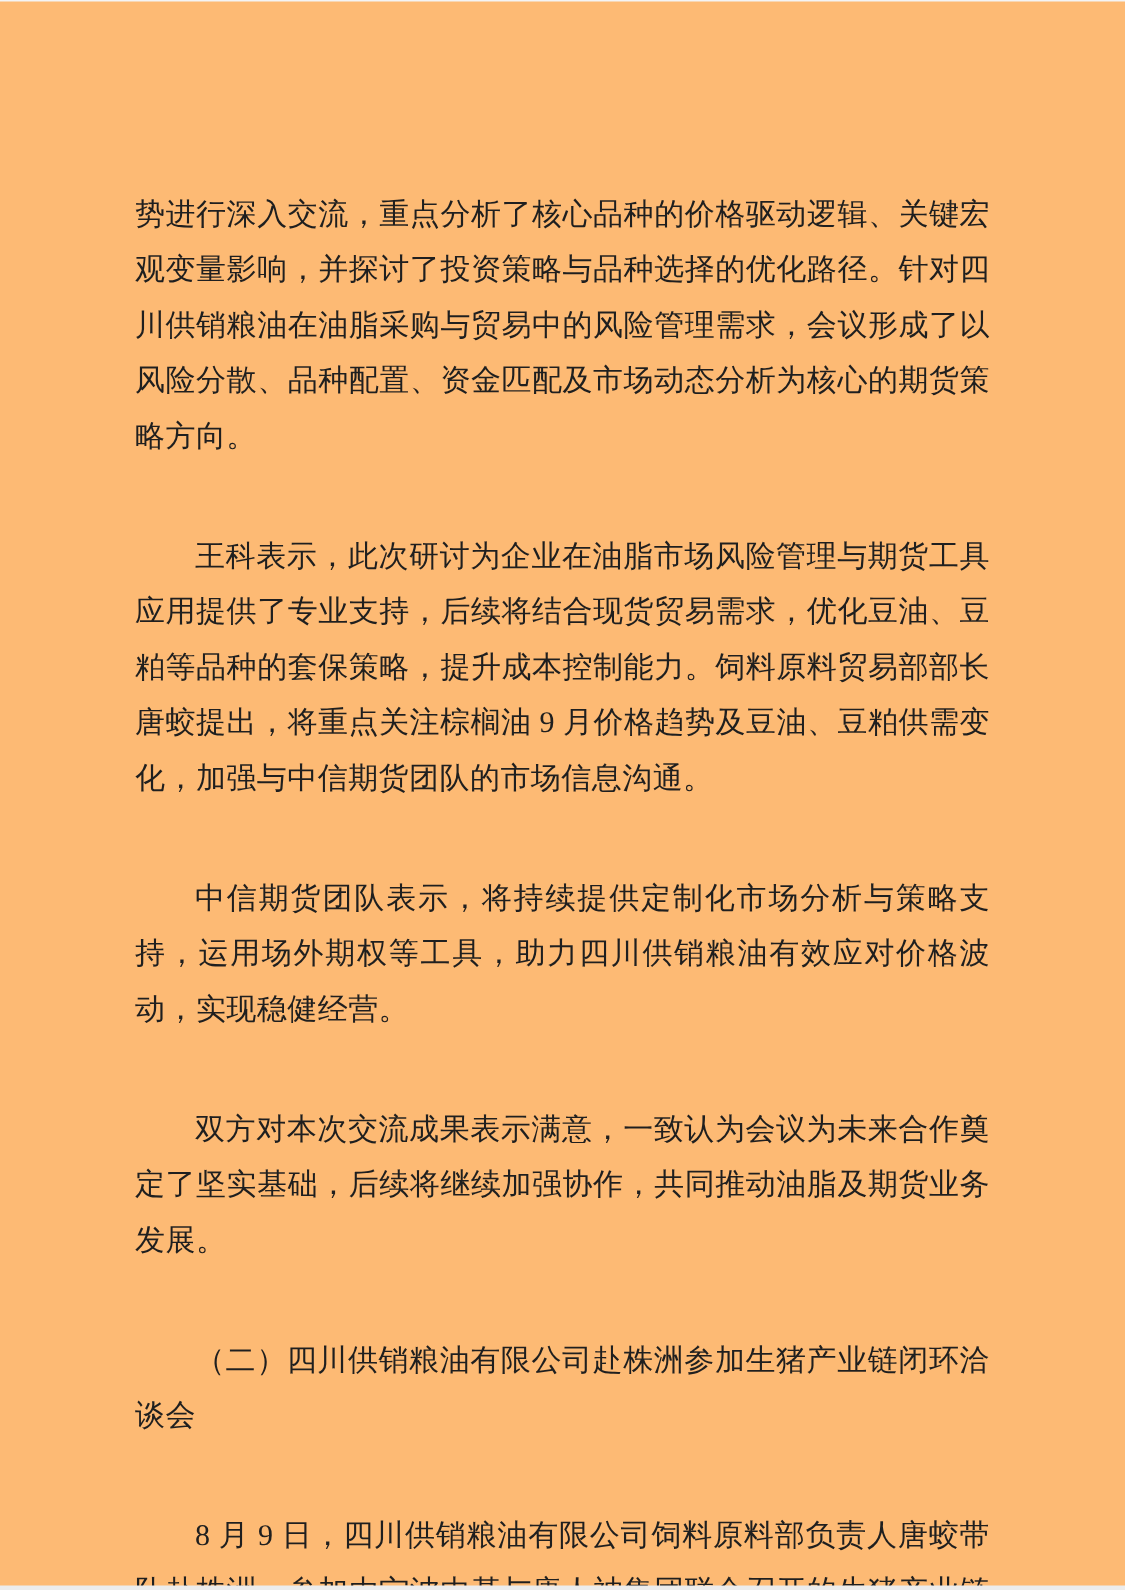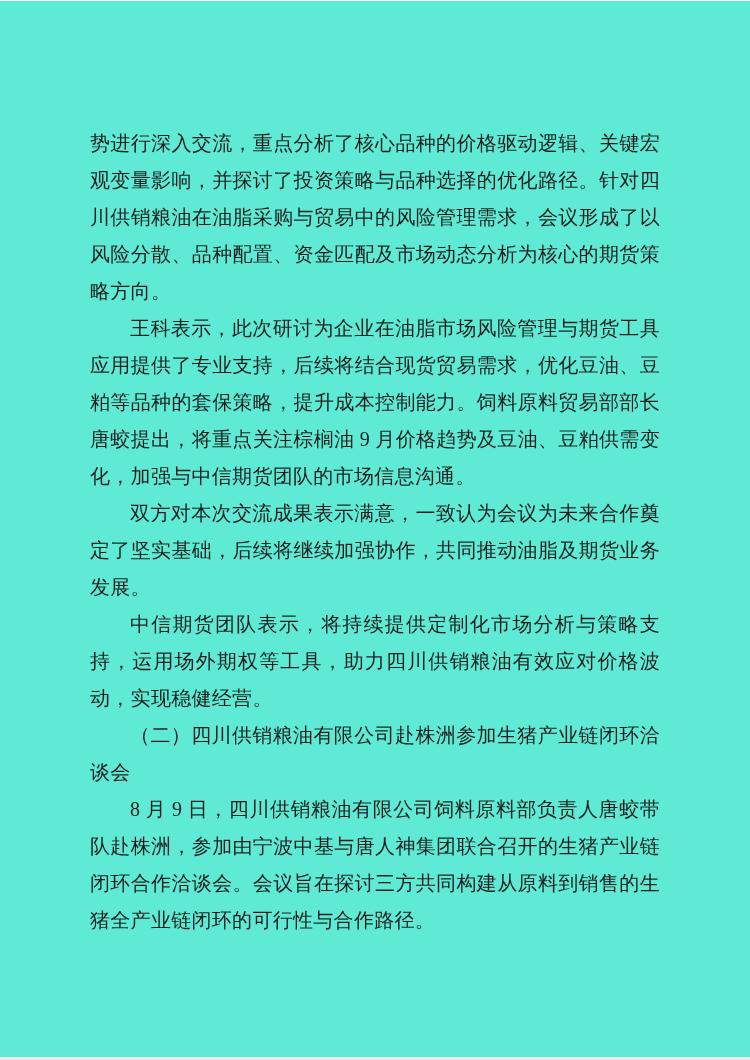--- a/index.html
+++ b/index.html
@@ -4,21 +4,21 @@
 <style>
   html, body {
     margin: 0;
     padding: 0;
     background: #ffffff;
   }
   .page {
     position: relative;
     width: 750px;
     height: 1060px;
-    background: #5eead4;
+    background: #fdba74;
     overflow: hidden;
     box-sizing: border-box;
     border-top: 1px solid #f4f4f4;
   }
   .content {
     position: absolute;
     top: 124px;
     left: 90px;
     width: 570px;
   }
@@ -28,39 +28,40 @@
     font-family: "Liberation Serif", "DejaVu Serif", serif;
     font-size: 20px;
     line-height: 37px;
     letter-spacing: 0.3px;
     color: #1f1f1f;
     text-align: justify;
     text-justify: inter-character;
   }
   .content p.indent {
     text-indent: 2em;
+    margin-top: 43px;
   }
   .content p.heading {
     font-weight: 400;
   }
   .page-edge-bottom {
     position: absolute;
     left: 0;
     right: 0;
     bottom: 0;
     height: 3px;
     background: #ececec;
   }
 </style>
 </head>
 <body>
 
 <div class="page">
   <div class="content">
     <p class="body">势进行深入交流，重点分析了核心品种的价格驱动逻辑、关键宏观变量影响，并探讨了投资策略与品种选择的优化路径。针对四川供销粮油在油脂采购与贸易中的风险管理需求，会议形成了以风险分散、品种配置、资金匹配及市场动态分析为核心的期货策略方向。</p>
     <p class="body indent">王科表示，此次研讨为企业在油脂市场风险管理与期货工具应用提供了专业支持，后续将结合现货贸易需求，优化豆油、豆粕等品种的套保策略，提升成本控制能力。饲料原料贸易部部长唐蛟提出，将重点关注棕榈油 9 月价格趋势及豆油、豆粕供需变化，加强与中信期货团队的市场信息沟通。</p>
+    <p class="body indent">中信期货团队表示，将持续提供定制化市场分析与策略支持，运用场外期权等工具，助力四川供销粮油有效应对价格波动，实现稳健经营。</p>
     <p class="body indent">双方对本次交流成果表示满意，一致认为会议为未来合作奠定了坚实基础，后续将继续加强协作，共同推动油脂及期货业务发展。</p>
-    <p class="body indent">中信期货团队表示，将持续提供定制化市场分析与策略支持，运用场外期权等工具，助力四川供销粮油有效应对价格波动，实现稳健经营。</p>
     <p class="heading indent">（二）四川供销粮油有限公司赴株洲参加生猪产业链闭环洽谈会</p>
     <p class="body indent">8 月 9 日，四川供销粮油有限公司饲料原料部负责人唐蛟带队赴株洲，参加由宁波中基与唐人神集团联合召开的生猪产业链闭环合作洽谈会。会议旨在探讨三方共同构建从原料到销售的生猪全产业链闭环的可行性与合作路径。</p>
   </div>
   <div class="page-edge-bottom"></div>
 </div>
 
 </body></html>

